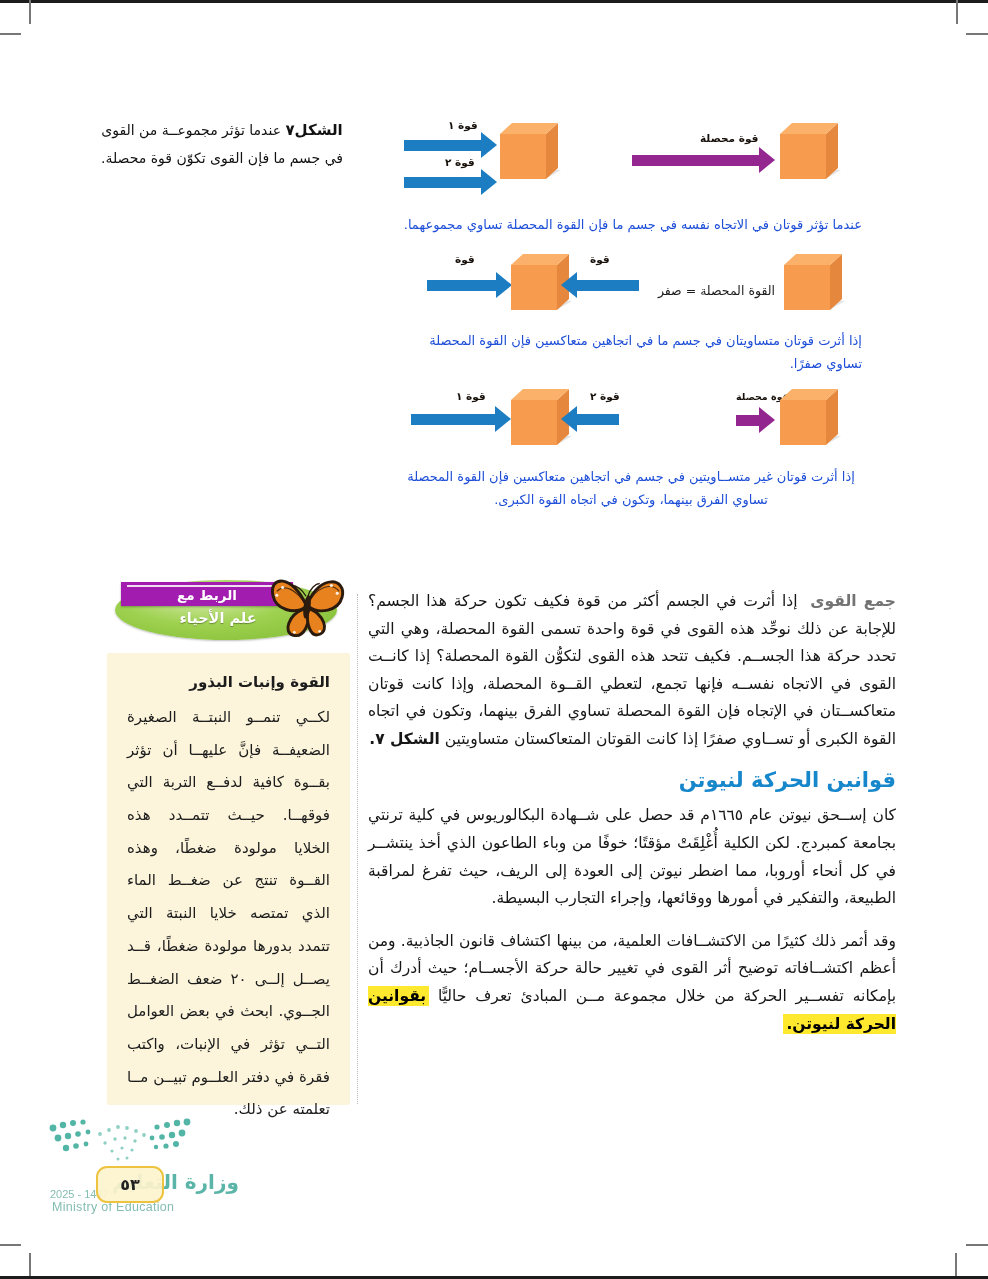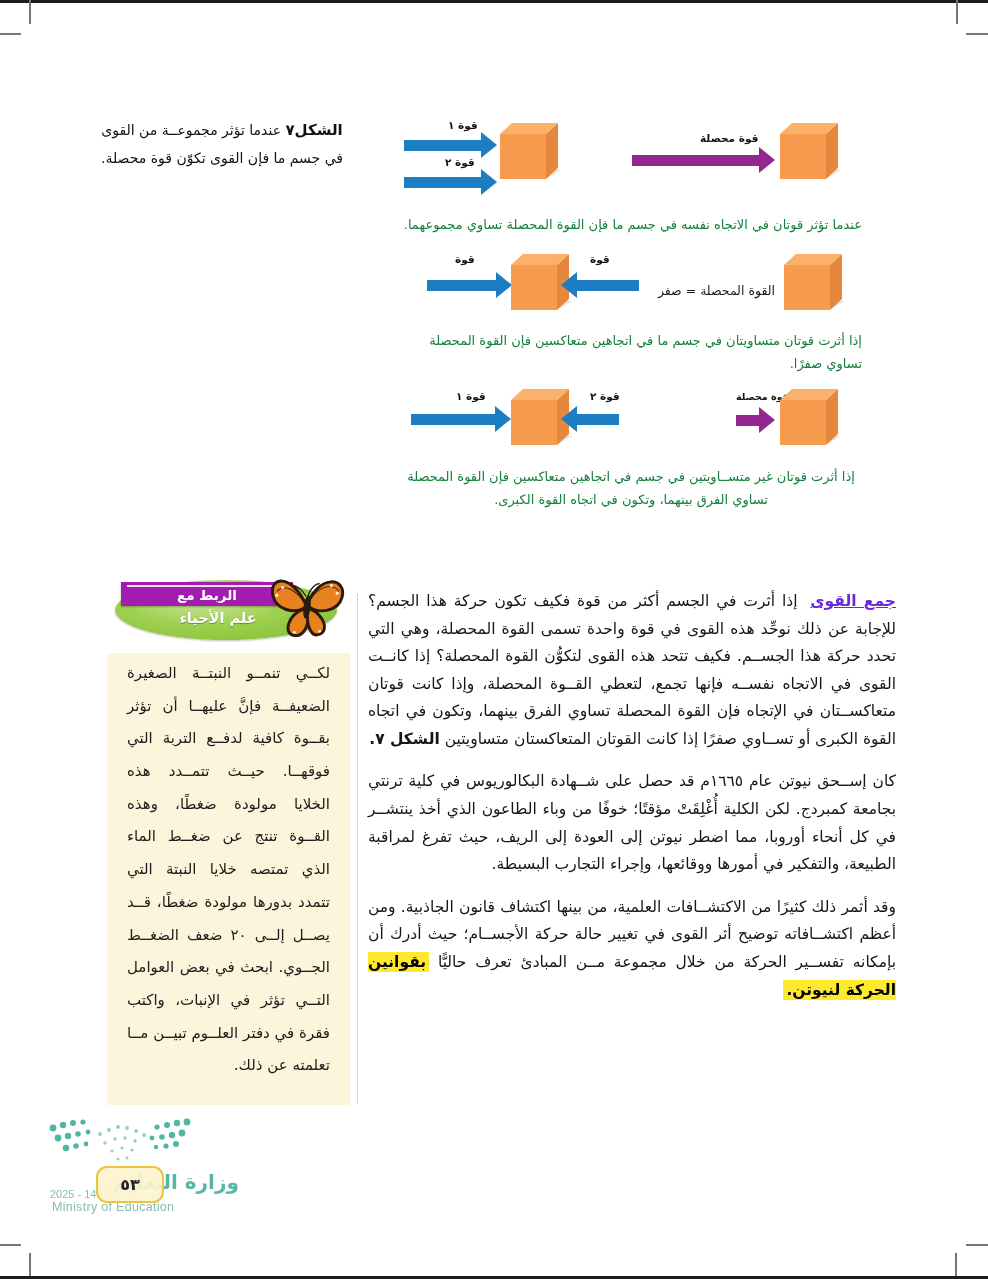--- a/index.html
+++ b/index.html
@@ -26,21 +26,21 @@
   .arrow .shaft{position:absolute;top:8px;height:11px;background:var(--c);}
   .arrow.right .shaft{left:0;right:15px;}
   .arrow.right .head{position:absolute;right:0;top:0;width:0;height:0;
     border-left:16px solid var(--c);border-top:13px solid transparent;border-bottom:13px solid transparent;}
   .arrow.left .shaft{left:15px;right:0;}
   .arrow.left .head{position:absolute;left:0;top:0;width:0;height:0;
     border-right:16px solid var(--c);border-top:13px solid transparent;border-bottom:13px solid transparent;}
   .cube{position:absolute;width:64px;height:62px;}
   .row-caption{
     position:absolute;left:400px;width:462px;direction:rtl;text-align:right;
-    font-size:13px;line-height:1.75;color:#15803d;
+    font-size:13px;line-height:1.75;color:#1d4ed8;
   }
   .zero-label{
     position:absolute;left:655px;top:283px;width:120px;direction:rtl;
     font-size:12.5px;color:#1d1d1d;text-align:right;white-space:nowrap;
   }
   
   .sidebar{position:absolute;left:105px;top:574px;width:246px;}
   .sb-ellipse{
     position:absolute;left:10px;top:6px;width:222px;height:60px;border-radius:50%;
     background:radial-gradient(ellipse at 40% 30%, #d3eaa8 0%, #9ed14f 45%, #7fba33 100%);
@@ -67,21 +67,21 @@
   }
   .sb-body{
     direction:rtl;text-align:justify;font-size:15px;line-height:2.18;color:#1c1c1c;
     padding:4px 20px 0 20px;
   }
   
   .dotline{position:absolute;left:357px;top:594px;height:510px;border-left:1.5px dotted #b9b9b9;}
   .maincol{position:absolute;left:368px;top:588px;width:528px;}
   .maincol p{margin:0 0 15px 0;direction:rtl;text-align:justify;font-size:15.5px;line-height:1.78;color:#161616;}
   .maincol h2{margin:10px 0 10px 0;direction:rtl;text-align:right;color:#1787cb;font-size:21px;font-weight:bold;}
-  .lead{color:#6d28d9;font-weight:bold;padding-left:6px;text-decoration:underline;}
+  .lead{color:#737373;font-weight:bold;padding-left:6px;}
   .figref{font-weight:bold;margin-top:44px;}
   mark.hl{background:#ffe92e;font-weight:bold;padding:1px 3px;}
   
   .moe-dots{position:absolute;left:45px;top:1112px;}
   .moe-ar{position:absolute;left:112px;top:1170px;width:138px;direction:rtl;text-align:left;
     font-size:20px;font-weight:bold;color:#5ab5a8;}
   .moe-en{position:absolute;left:52px;top:1200px;font-size:12.5px;color:#84bdb1;
     font-family:"Liberation Sans", sans-serif;letter-spacing:.3px;}
   .moe-years{position:absolute;left:50px;top:1188px;font-size:11px;color:#84bdb1;
     font-family:"Liberation Sans", sans-serif;}
@@ -215,28 +215,30 @@
         <circle cx="76" cy="28" r="1.6"></circle>
           <circle cx="70" cy="20" r="1.6"></circle>
         <circle cx="32" cy="68" r="1.4"></circle>
           <circle cx="58" cy="67" r="1.4"></circle>
       </g>
       <ellipse cx="45" cy="42" rx="3.6" ry="12" fill="#2b1a0e" transform="rotate(8 45 42)"></ellipse>
       <path d="M44,31 C40,24 34,20 30,20 M46,31 C48,23 54,18 58,18" stroke="#2b1a0e" stroke-width="1.4" fill="none"></path>
     </svg>
   </div>
   <div class="sb-box">
+    <div class="sb-title">القوة وإنبات البذور</div>
     <div class="sb-body">لكــي تنمــو النبتــة الصغيرة الضعيفــة فإنَّ عليهــا أن تؤثر بقــوة كافية لدفــع التربة التي فوقهــا. حيــث تتمــدد هذه الخلايا مولودة ضغطًا، وهذه القــوة تنتج عن ضغــط الماء الذي تمتصه خلايا النبتة التي تتمدد بدورها مولودة ضغطًا، قــد يصــل إلــى ٢٠ ضعف الضغــط الجــوي. ابحث في بعض العوامل التــي تؤثر في الإنبات، واكتب فقرة في دفتر العلــوم تبيــن مــا تعلمته عن ذلك.</div>
   </div>
 </aside>
 
 <div class="dotline"></div>
 
 <main class="maincol">
   <p><span class="lead">جمع القوى</span><span> إذا أثرت في الجسم أكثر من قوة فكيف تكون حركة هذا الجسم؟ للإجابة عن ذلك نوحِّد هذه القوى في قوة واحدة تسمى القوة المحصلة، وهي التي تحدد حركة هذا الجســم. فكيف تتحد هذه القوى لتكوُّن القوة المحصلة؟ إذا كانــت القوى في الاتجاه نفســه فإنها تجمع، لتعطي القــوة المحصلة، وإذا كانت قوتان متعاكســتان في الإتجاه فإن القوة المحصلة تساوي الفرق بينهما، وتكون في اتجاه القوة الكبرى أو تســاوي صفرًا إذا كانت القوتان المتعاكستان متساويتين </span><span class="figref">الشكل ٧.</span></p>
+  <h2>قوانين الحركة لنيوتن</h2>
   <p>كان إســحق نيوتن عام ١٦٦٥م قد حصل على شــهادة البكالوريوس في كلية ترنتي بجامعة كمبردج. لكن الكلية أُغْلِقَتْ مؤقتًا؛ خوفًا من وباء الطاعون الذي أخذ ينتشــر في كل أنحاء أوروبا، مما اضطر نيوتن إلى العودة إلى الريف، حيث تفرغ لمراقبة الطبيعة، والتفكير في أمورها ووقائعها، وإجراء التجارب البسيطة.</p>
   <p><span>وقد أثمر ذلك كثيرًا من الاكتشــافات العلمية، من بينها اكتشاف قانون الجاذبية. ومن أعظم اكتشــافاته توضيح أثر القوى في تغيير حالة حركة الأجســام؛ حيث أدرك أن بإمكانه تفســير الحركة من خلال مجموعة مــن المبادئ تعرف حاليًّا </span><mark class="hl">بقوانين الحركة لنيوتن.</mark></p>
 </main>
 
 <div class="moe-dots">
   <svg width="150" height="58" viewBox="0 0 150 58">
     <g fill="#52b5a5">
       <circle cx="8" cy="16" r="3.4"></circle>
         <circle cx="18" cy="13" r="3.2"></circle>
         <circle cx="28" cy="11" r="3"></circle>

